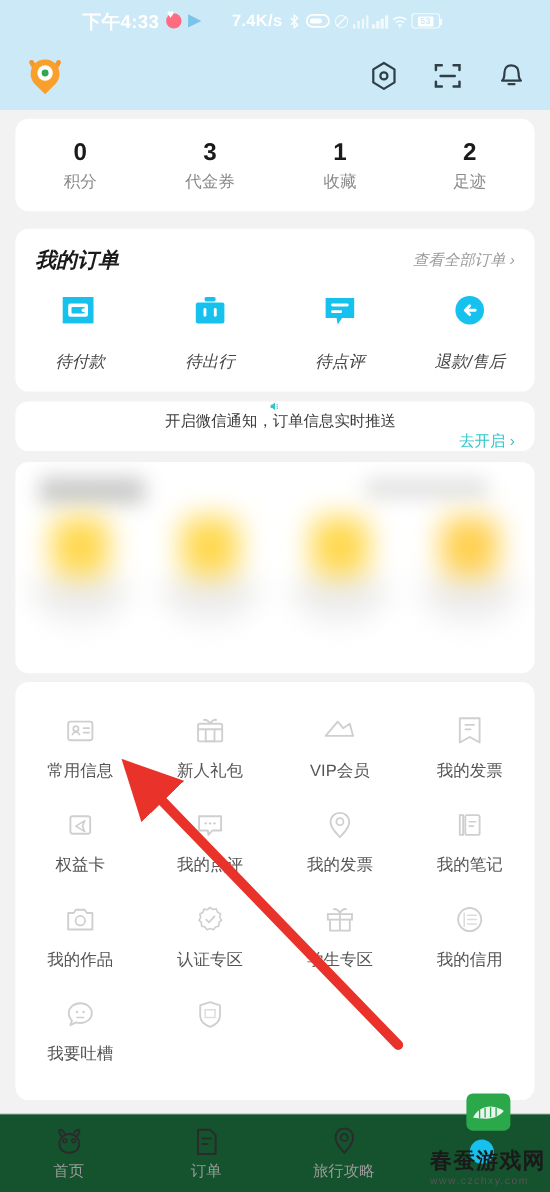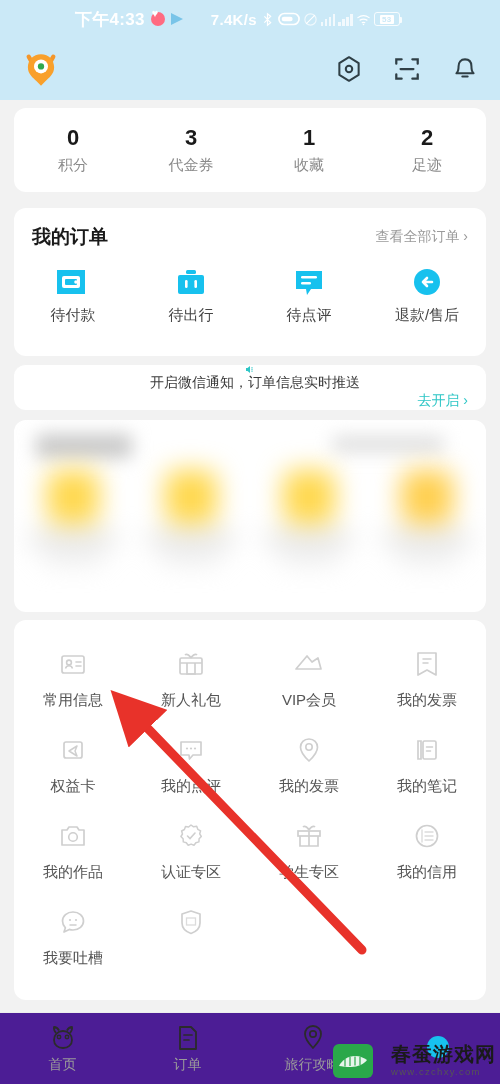--- a/index.html
+++ b/index.html
@@ -53,28 +53,28 @@
   .card { position: absolute; left: 14px; width: 472px; background: #fff;
           border-radius: 12px; }
 
   
   .stats { top: 108px; height: 84px; display: flex; align-items: center; }
   .stat { flex: 1; text-align: center; }
   .stat .num { font-size: 22px; font-weight: bold; color: #1a1a1a; line-height: 26px; }
   .stat .lab { font-size: 15px; color: #8a8a8a; margin-top: 5px; }
 
   
-  .orders { top: 208px; height: 148px; }
+  .orders { top: 208px; height: 148px; font-style: italic; }
   .orders-head { display: flex; align-items: center; padding: 16px 18px 0 18px; }
   .orders-title { font-size: 19px; font-weight: bold; color: #1a1a1a; }
   .orders-all { margin-left: auto; font-size: 14px; color: #9a9a9a; cursor: pointer; }
   .orders-row { display: flex; margin-top: 14px; }
   .order-item { flex: 1; text-align: center; cursor: pointer; }
   .order-item .oi { height: 38px; display:flex; align-items:center; justify-content:center; }
-  .order-item .lab { font-size: 15px; color: #454545; margin-top: 4px; }
+  .order-item .lab { font-size: 15px; color: #454545; margin-top: 18px; }
 
   
   .notice { top: 364px; height: 46px; display: flex; align-items: center;
             padding: 0 18px; border-top: 1px solid #f2f2f2; flex-direction: column; }
   .notice-txt { font-size: 14px; color: #3a3a3a; margin-left: 10px; }
   .notice-go { margin-left: auto; font-size: 14px; color: #2ec6c6; cursor: pointer; }
 
   
   .promo { top: 420px; height: 192px; overflow: hidden; }
   .promo-inner { display: flex; height: 100%; filter: blur(13px); }
@@ -91,30 +91,30 @@
   
   .grid { top: 620px; height: 380px; padding: 14px 0 10px 0; }
   .grid-row { display: flex; }
   .grid-item { flex: 1; text-align: center; padding: 12px 0 10px 0; cursor: pointer; }
   .grid-item.empty { cursor: default; }
   .grid-item .gi { height: 36px; display: flex; align-items: center; justify-content: center; }
   .grid-item .lab { font-size: 15px; color: #555; margin-top: 9px; }
 
   
   .bottomnav { position: absolute; bottom: 0; left: 0; width: 500px; height: 72px;
-               background: #4c1d95; display: flex; align-items: center;
+               background: #14532d; display: flex; align-items: center;
                border-top: 1px solid #ededed; justify-content: center; }
   .nav-item { flex: 1; text-align: center; cursor: pointer; }
   .nav-item .ni { height: 30px; display: flex; align-items: center; justify-content: center; }
   .nav-item .lab { font-size: 14px; color: #9a9a9a; margin-top: 3px; }
   .nav-item.active .lab { color: #9a9a9a; }
 
   
   .watermark { position: absolute; right: 4px; bottom: 6px; display: flex;
-               gap: 18px; }
+               align-items: center; gap: 18px; flex-direction: column; }
   .wm-logo { width: 40px; height: 34px; background: #2aa84a; border-radius: 6px;
              display:flex; align-items:center; justify-content:center; }
   .wm-text { display: flex; flex-direction: column; line-height: 1; }
   .wm-cn { font-size: 20px; font-weight: bold; color: #1a1a1a; letter-spacing: 1px; }
   .wm-url { font-size: 9.5px; color: #555; letter-spacing: 1.3px; margin-top: 3px; }
 
   
   .arrow-svg { position: absolute; left: 0; top: 0; width: 500px; height: 1084px;
                pointer-events: none; }
 </style>

